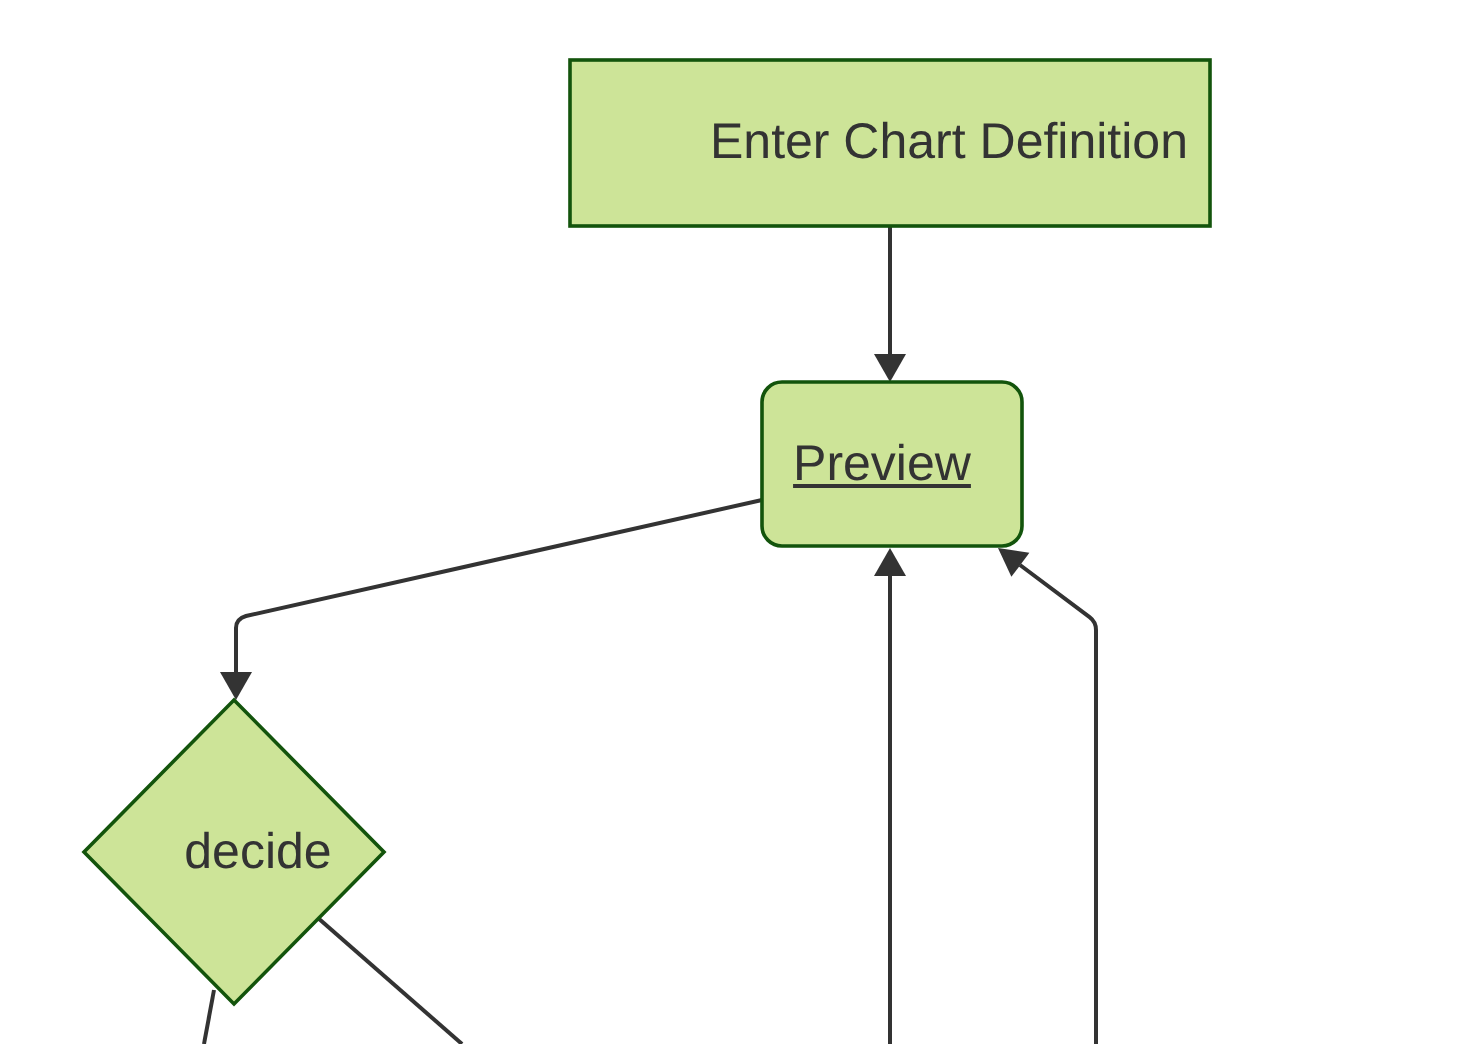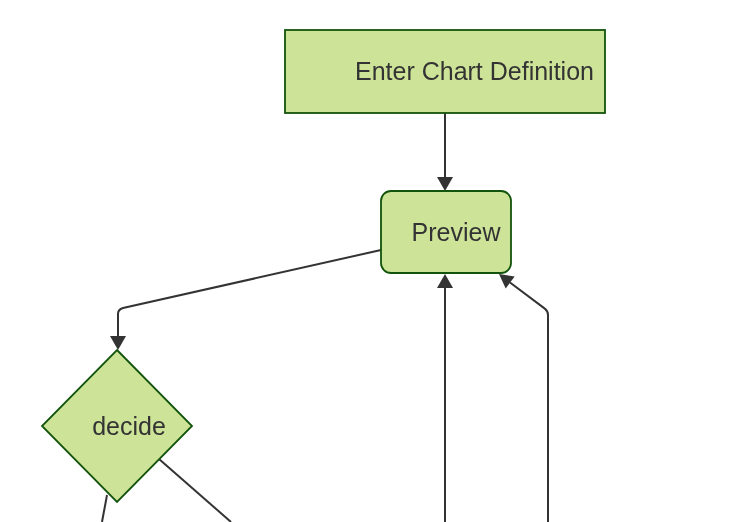--- a/index.html
+++ b/index.html
@@ -41,21 +41,21 @@
     position: absolute;
     display: flex;
     align-items: center;
     justify-content: center;
     text-align: center;
     font-size: 25px;
     color: var(--label-text, #333333);
     pointer-events: none;
   }
   .label-ecd     { left: 285px; top: 30px;  width: 379px; height: 83px;  }
-  .label-preview { left: 391px; top: 191px; width: 130px; height: 82px;  }
+  .label-preview { left: 376px; top: 191px; width: 130px; height: 82px; text-decoration: underline;  }
   .label-decide  { left: 54px;  top: 351px; width: 150px; height: 151px; }
 </style>
 </head>
 <body>
 
 <div class="canvas">
 
   <svg class="diagram-svg" viewBox="0 0 740 522">
 
     <g>

